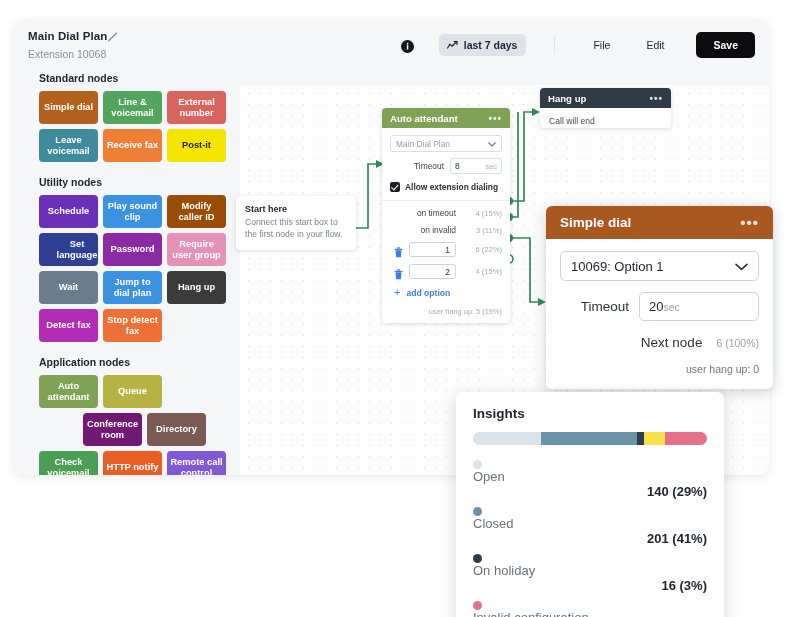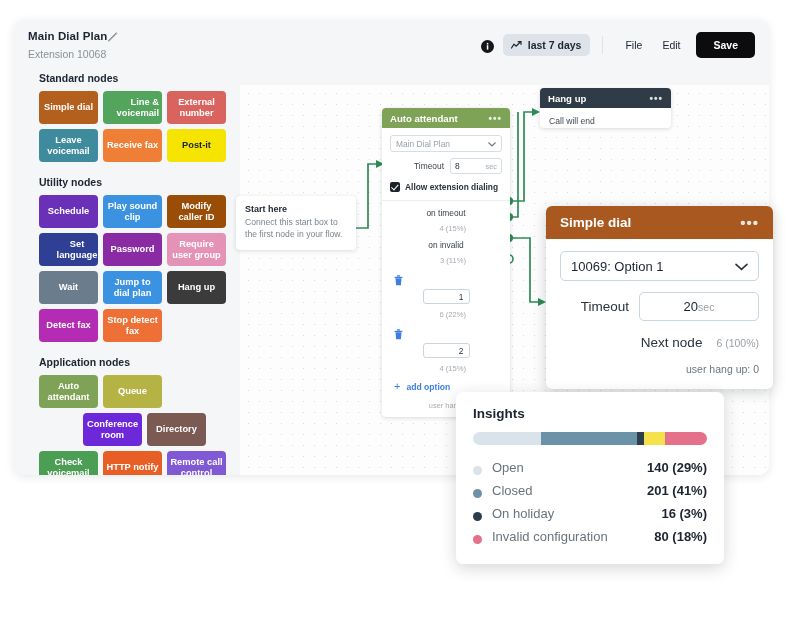--- a/index.html
+++ b/index.html
@@ -24,21 +24,21 @@
 
   
   .hdr-title-wrap { position: absolute; left: 14px; top: 10px; }
   .hdr-title { font-size: 11.5px; font-weight: bold; color: #1d2430; letter-spacing: .1px; }
   .hdr-sub { font-size: 10.5px; color: #8a9199; margin-top: 6px; }
   .pencil-icon {
     position: absolute; left: 92px; top: 9px;
     width: 14px; height: 14px;
   }
 
-  .toolbar { position: absolute; right: 14px; top: 12px; display: flex; align-items: center; gap: 0px; }
+  .toolbar { position: absolute; right: 14px; top: 12px; display: flex; align-items: center; gap: 16px; }
   .info-icon { width: 13px; height: 13px; margin-right: 9px; }
   .pill {
     display: flex; align-items: center; gap: 6px;
     background: #dde3e8; border-radius: 5px;
     padding: 5px 9px 5px 8px;
     font-size: 10.5px; color: #1d2430; font-weight: 600;
   }
   .pill svg { display:block; }
   .tb-divider { width:1px; height:18px; background:#dfe3e7; margin:0 12px; }
   .tb-btn { font-size: 10.5px; color: #1d2430; padding: 5px 10px; font-weight: 500; }
@@ -112,21 +112,21 @@
   .num-input .v { font-size: 8.4px; color: #2a323a; }
   .num-input .u { font-size: 7.4px; color: #a5acb3; }
   .cb-row { display: flex; align-items: center; gap: 5px; margin-top: 8px; }
   .cbox { width: 10px; height: 10px; background: #1d2229; border-radius: 2px; position: relative; }
   .cbox:after {
     content:""; position:absolute; left:3px; top:1.4px; width:3px; height:5.5px;
     border: solid #fff; border-width: 0 1.4px 1.4px 0; transform: rotate(42deg);
   }
   .cb-label { font-size: 8.4px; color: #2a323a; font-weight: 600; }
   .aa-sep { height:1px; background:#eceff1; margin: 8px -8px 0 -8px; }
-  .opt-row { display: flex; align-items: center; justify-content: flex-end; gap: 6px; margin-top: 7px; flex-direction: column; }
+  .opt-row { display: flex; align-items: center; justify-content: flex-end; gap: 6px; margin-top: 7px; }
   .opt-name { font-size: 8.4px; color: #3b434c; }
   .opt-stat { font-size: 7.6px; color: #a5acb3; width: 40px; text-align: right; }
   .trash-icon { width: 9px; height: 11px; margin-right: auto; margin-left: 4px; }
   .opt-inp {
     border: 1px solid #c9d4de; border-radius: 3px; height: 15px; width: 47px;
     display: flex; align-items: center; justify-content: flex-end; padding-right: 5px;
     font-size: 8.4px; color: #2a323a; background: #fff;
   }
   .add-option { display: flex; align-items: center; gap: 6px; margin-top: 8px; padding-left: 4px; }
   .plus { color: #3d7fe0; font-size: 11px; line-height: 1; }
@@ -153,41 +153,41 @@
   .sd-body { padding: 12px 14px 14px 14px; }
   .sd-select {
     border: 1px solid #c8d6e0; border-radius: 5px; height: 30px;
     display: flex; align-items: center; justify-content: space-between;
     padding: 0 10px; font-size: 13px; color: #1d2430;
   }
   .sd-row { display: flex; align-items: center; justify-content: flex-end; gap: 10px; margin-top: 11px; }
   .sd-lbl { font-size: 13.5px; color: #2a323a; }
   .sd-input {
     border: 1px solid #c8d6e0; border-radius: 5px; height: 29px; width: 120px;
-    display: flex; align-items: center; justify-content: center; padding: 0 9px;
+    display: flex; align-items: center; justify-content: flex-start; padding: 0 9px;
   }
   .sd-input .v { font-size: 13px; color: #1d2430; }
   .sd-input .u { font-size: 10.5px; color: #9aa1a8; }
   .sd-next { display: flex; align-items: center; justify-content: flex-end; gap: 14px; margin-top: 14px; }
   .sd-next .l { font-size: 13.5px; color: #2a323a; }
   .sd-next .s { font-size: 10.5px; color: #9aa1a8; }
   .sd-hu { text-align: right; font-size: 10.5px; color: #6d757d; margin-top: 13px; }
 
   
   #insights {
     position: absolute; left: 456px; top: 392px; width: 268px;
     background: #fff; border-radius: 7px;
     box-shadow: 0 4px 16px rgba(20,30,40,.18);
     padding: 14px 17px 16px 17px;
   }
   .ins-title { font-size: 13.5px; font-weight: bold; color: #1d2430; margin-bottom: 11px; }
   .ins-bar { display: flex; height: 13px; border-radius: 7px; overflow: hidden; }
   .ins-bar > div { height: 100%; }
   .ins-list { margin-top: 11px; }
-  .ins-row { display: flex; align-items: flex-end; padding: 4px 0; }
+  .ins-row { display: flex; align-items: flex-start; padding: 4px 0; flex-direction: column; }
   .ins-dot { width: 9px; height: 9px; border-radius: 50%; margin-right: 10px; flex: none; }
   .ins-label { font-size: 13px; color: #6a737b; }
   .ins-val { margin-left: auto; font-size: 13px; font-weight: bold; color: #1d2430; }
 
   svg { overflow: visible; }
 </style>
 </head>
 <body>
 
 <div id="root">
@@ -226,21 +226,21 @@
       <div class="tb-btn">Edit</div>
       <div class="save-btn">Save</div>
     </div>
 
     <div class="palette">
 
       <div class="pal-group">
         <div class="pal-group-title">Standard nodes</div>
         <div class="pal-rows">
           <div class="node-chip" style="background: rgb(179, 96, 31);">Simple dial</div>
-          <div class="node-chip" style="background: rgb(83, 164, 92); text-align: right;">Line &amp; voicemail</div>
+          <div class="node-chip" style="background: rgb(83, 164, 92);">Line &amp; voicemail</div>
           <div class="node-chip" style="background: rgb(217, 100, 95);">External number</div>
           <div class="node-chip" style="background: rgb(61, 139, 156);">Leave voicemail</div>
           <div class="node-chip" style="background: rgb(239, 126, 54);">Receive fax</div>
           <div class="node-chip" style="background: rgb(245, 227, 0); color: rgb(29, 36, 48);">Post-it</div>
         </div>
       </div>
 
       <div class="pal-group">
         <div class="pal-group-title">Utility nodes</div>
         <div class="pal-rows">
@@ -256,21 +256,21 @@
           <div class="node-chip" style="background: rgb(180, 43, 180);">Detect fax</div>
           <div class="node-chip" style="background: rgb(239, 112, 54);">Stop detect fax</div>
         </div>
       </div>
 
       <div class="pal-group">
         <div class="pal-group-title">Application nodes</div>
         <div class="pal-rows">
           <div class="node-chip" style="background: rgb(127, 163, 86);">Auto attendant</div>
           <div class="node-chip" style="background: rgb(181, 179, 67);">Queue</div>
-          <div class="node-chip" style="background: #6d28d9; margin-left: 44px;">Conference room</div>
+          <div class="node-chip" style="background: #701a75; margin-left: 44px;">Conference room</div>
           <div class="node-chip" style="background: rgb(122, 90, 82);">Directory</div>
           <div class="node-chip" style="background: rgb(76, 158, 85);">Check voicemail</div>
           <div class="node-chip" style="background: rgb(232, 95, 37);">HTTP notify</div>
           <div class="node-chip" style="background: rgb(127, 90, 212);">Remote call control</div>
         </div>
       </div>
     </div>
 
     <div class="canvas"></div>
   </div>

